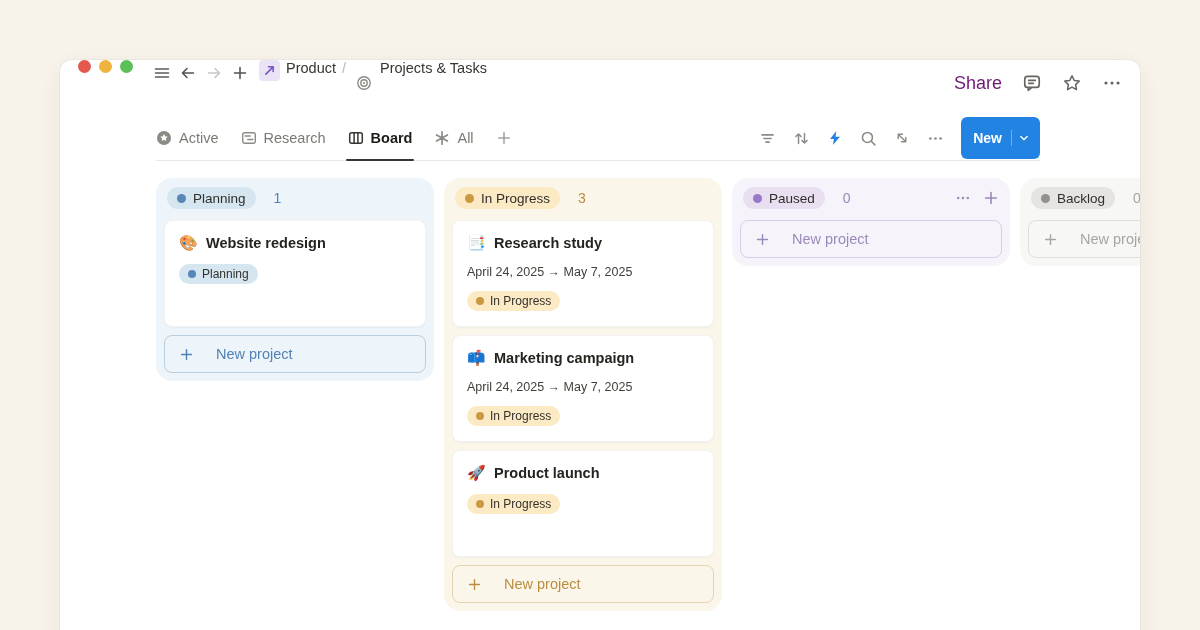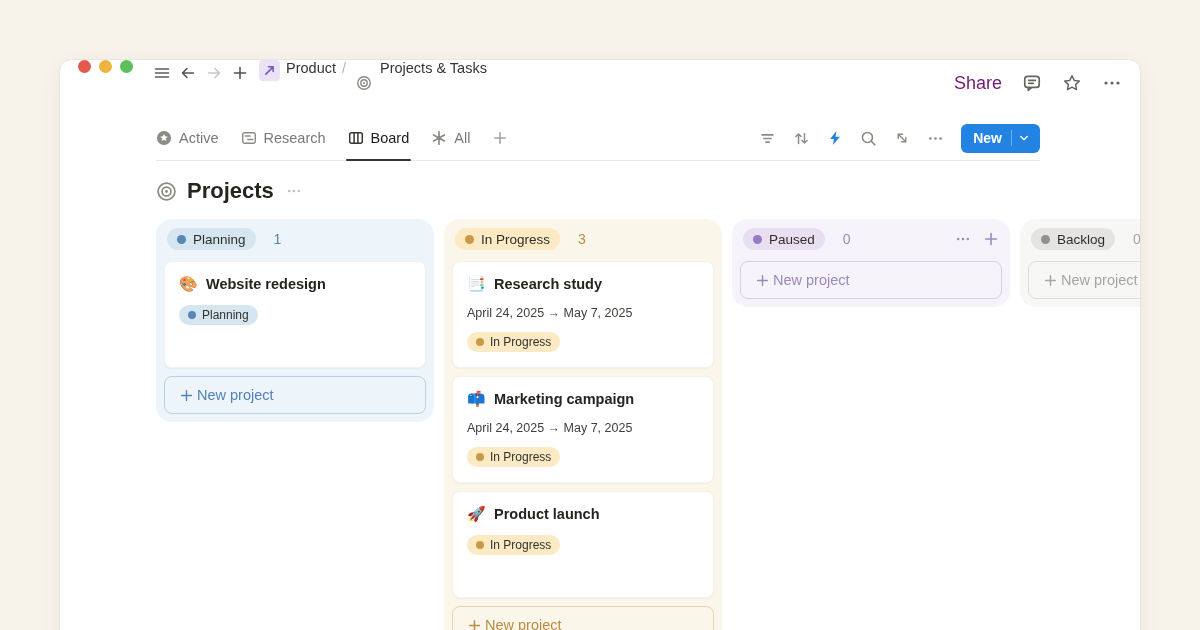--- a/index.html
+++ b/index.html
@@ -24,26 +24,26 @@
   .tb-btn { display:flex; align-items:center; justify-content:center; width:26px; height:26px; border-radius:4px; cursor:pointer; }
   .page-ic { width:21px; height:21px; border-radius:4px; background:#EAE3F6; display:flex; align-items:center; justify-content:center; margin:0 2px 0 6px; }
   .crumb { font-size:14.5px; color:#37352F; margin:0 4px; white-space:nowrap; }
   .crumb-sep { font-size:14.5px; color:#B9B7B1; margin:0 2px; }
   .bc-target { display:flex; align-items:center; margin:0 4px 0 8px; }
   .tb-right { margin-left:auto; display:flex; align-items:center; gap:20px; }
   .share { font-size:18px; color:#701a75; cursor:pointer; }
   
   .tabsrow { display:flex; align-items:stretch; margin:18px 100px 17px 96px; border-bottom:1px solid rgba(0,0,0,0.09); height:37px; }
   .tab { display:flex; align-items:center; gap:7px; margin-right:22px; font-size:14.5px; color:#7B7974; position:relative; cursor:pointer; padding-bottom:9px; white-space:nowrap; }
-  .tab.active { color:#1D1C19; font-weight:400; }
+  .tab.active { color:#1D1C19; font-weight:700; }
   .tab.active::after { content:""; position:absolute; left:-2px; right:-2px; bottom:-1px; height:2.5px; background:#37352F; border-radius:2px; }
   .tab-add { display:flex; align-items:center; padding-bottom:9px; cursor:pointer; }
   .tab-tools { margin-left:auto; display:flex; align-items:center; gap:17px; padding-bottom:8px; }
   .tool { display:flex; align-items:center; cursor:pointer; }
-  .new-button { display:flex; align-items:center; background:var(--accent,#2383E2); color:#fff; border:none; border-radius:6px; height:29px; padding:0 4px 0 12px; cursor:pointer; }
+  .new-button { display:flex; align-items:center; background:var(--accent,#2383E2); color:#fff; border:none; border-radius:6px; height:42px; padding:0 4px 0 12px; cursor:pointer; }
   .new-button .lbl { font-size:14px; font-weight:700; padding-right:9px; border-right:1px solid rgba(255,255,255,0.35); }
   .new-button .chev { display:flex; align-items:center; padding:0 6px; }
   
   .title-row { margin:15px 100px 0 96px; display:flex; align-items:center; gap:10px; }
   .page-title { font-size:22px; font-weight:700; color:#26251F; }
   .title-dots { display:flex; align-items:center; cursor:pointer; margin-left:2px; }
   
   .board { margin:15px 0 0 96px; display:flex; gap:10px; align-items:flex-start; }
   .column { flex:0 0 278px; width:278px; background:var(--bg); border-radius:16px; padding:8px; }
   .col-header { display:flex; align-items:center; height:24px; margin-bottom:10px; padding:0 3px; }
@@ -51,21 +51,21 @@
   .dot { width:9px; height:9px; border-radius:50%; background:var(--dot); }
   .col-count { margin-left:18px; font-size:14px; color:var(--text); }
   .col-controls { margin-left:auto; display:flex; align-items:center; gap:12px; color:var(--text); }
   .cards { display:flex; flex-direction:column; gap:8px; }
   .card { background:#fff; border-radius:8px; border:1px solid rgba(0,0,0,0.05); box-shadow:0 1px 2px rgba(15,15,15,0.04); padding:13px 14px; min-height:107px; cursor:pointer; }
   .card-title { display:flex; align-items:center; gap:9px; font-size:14.5px; font-weight:700; color:#25241F; }
   .card-emoji { font-size:15px; width:18px; text-align:center; }
   .card-dates { margin-top:13px; font-size:12.5px; color:#41403B; }
   .card-pill { margin-top:12px; display:inline-flex; align-items:center; gap:6px; background:var(--pill); border-radius:10px; padding:0 9px; height:20px; font-size:12px; color:#33322D; }
   .card-pill .dot { width:8px; height:8px; }
-  .new-btn { margin-top:8px; height:38px; border:1px solid var(--border); border-radius:8px; display:flex; align-items:center; gap:3px; padding:0 14px; color:var(--text); font-size:14.5px; cursor:pointer; background:transparent; white-space:nowrap; overflow:hidden; }
+  .new-btn { margin-top:8px; height:38px; border:1px solid var(--border); border-radius:8px; display:flex; align-items:center; gap:22px; padding:0 14px; color:var(--text); font-size:14.5px; cursor:pointer; background:transparent; white-space:nowrap; overflow:hidden; }
   svg { display:block; }
 </style>
 </head>
 <body style="--page-bg: #F7F3EB; --accent: #2383E2; --text-dark: #37352F; --text-gray: #7B7974;">
 
 <div class="window">
 
   <div class="topbar">
     <div class="traffic">
       <span class="tl red"></span>
@@ -208,37 +208,20 @@
         <span class="lbl">New</span>
         <span class="chev">
           <svg width="12" height="12" viewBox="0 0 16 16">
               <path d="M3.8 6 8 10.2 12.2 6" stroke="#fff" stroke-width="1.8" fill="none" stroke-linecap="round" stroke-linejoin="round"></path>
             </svg>
         </span>
       </button>
     </div>
   </div>
 
-  <div class="title-row">
-    <svg width="21" height="21" viewBox="0 0 16 16">
-        <circle cx="8" cy="8" r="6.4" fill="none" stroke="#8B8983" stroke-width="1.3"></circle>
-        <circle cx="8" cy="8" r="3.4" fill="none" stroke="#8B8983" stroke-width="1.3"></circle>
-        <circle cx="8" cy="8" r="1.1" fill="#8B8983"></circle>
-      </svg>
-    <span class="page-title">Projects</span>
-    <span class="title-dots">
-      <svg width="16" height="16" viewBox="0 0 18 18">
-          <g fill="#C4C2BD">
-            <circle cx="3.6" cy="9" r="1.5"></circle>
-            <circle cx="9" cy="9" r="1.5"></circle>
-            <circle cx="14.4" cy="9" r="1.5"></circle>
-          </g>
-        </svg>
-    </span>
-  </div>
 
   <div class="board">
 
     <div class="column" style="--dot: #5787B8; --pill: #D5E6F1; --bg: #EDF4FA; --text: #5083B4; --border: rgba(84,134,180,0.33);">
       <div class="col-header">
         <span class="col-pill">
           <span class="dot"></span>
           <span>Planning</span>
         </span>
         <span class="col-count">1</span>

